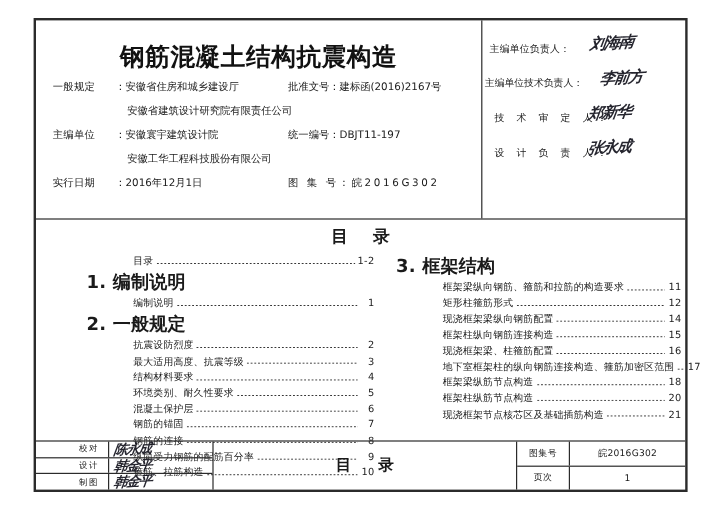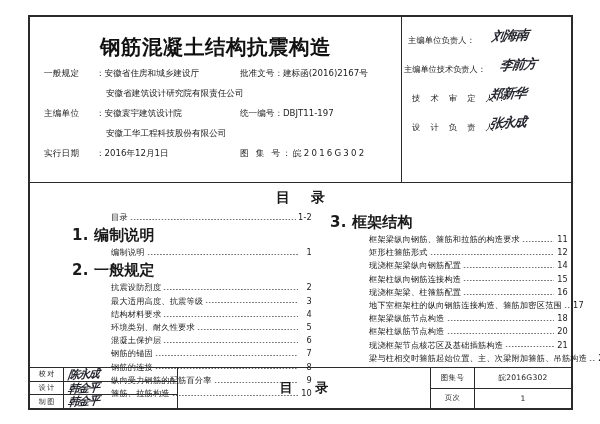--- a/index.html
+++ b/index.html
@@ -209,20 +209,21 @@
   .tb-skey {
     flex: 0 0 34px;
     border-right: 1.1px solid #2b2b2b;
     box-sizing: border-box;
     font-size: 7px;
     display: flex;
     align-items: center;
     justify-content: center;
     letter-spacing: 1.5px;
     text-indent: 1.5px;
+    margin-left: 27px;
   }
   .tb-sval {
     flex: 1 1 auto;
     position: relative;
     overflow: hidden;
   }
   .tb-ink {
     position: absolute;
     left: 4px; top: -1px;
     font-family: "DejaVu Serif", "Liberation Serif", serif;
@@ -447,25 +448,20 @@
         <div class="toc-item">
           <span class="t">框架柱纵筋节点构造</span>
           <span class="dots"></span>
           <span class="p">20</span>
         </div>
         <div class="toc-item">
           <span class="t">现浇框架节点核芯区及基础插筋构造</span>
           <span class="dots"></span>
           <span class="p">21</span>
         </div>
-        <div class="toc-item">
-          <span class="t">梁与柱相交时箍筋起始位置、主、次梁附加箍筋、吊筋构造</span>
-          <span class="dots"></span>
-          <span class="p">22</span>
-        </div>
       </div>
   </div>
 
   <div class="titleblock">
 
     <div class="tb-sign">
       <div class="tb-srow">
         <div class="tb-skey">校对</div>
         <div class="tb-sval">
           <span class="tb-ink">陈永成</span>

